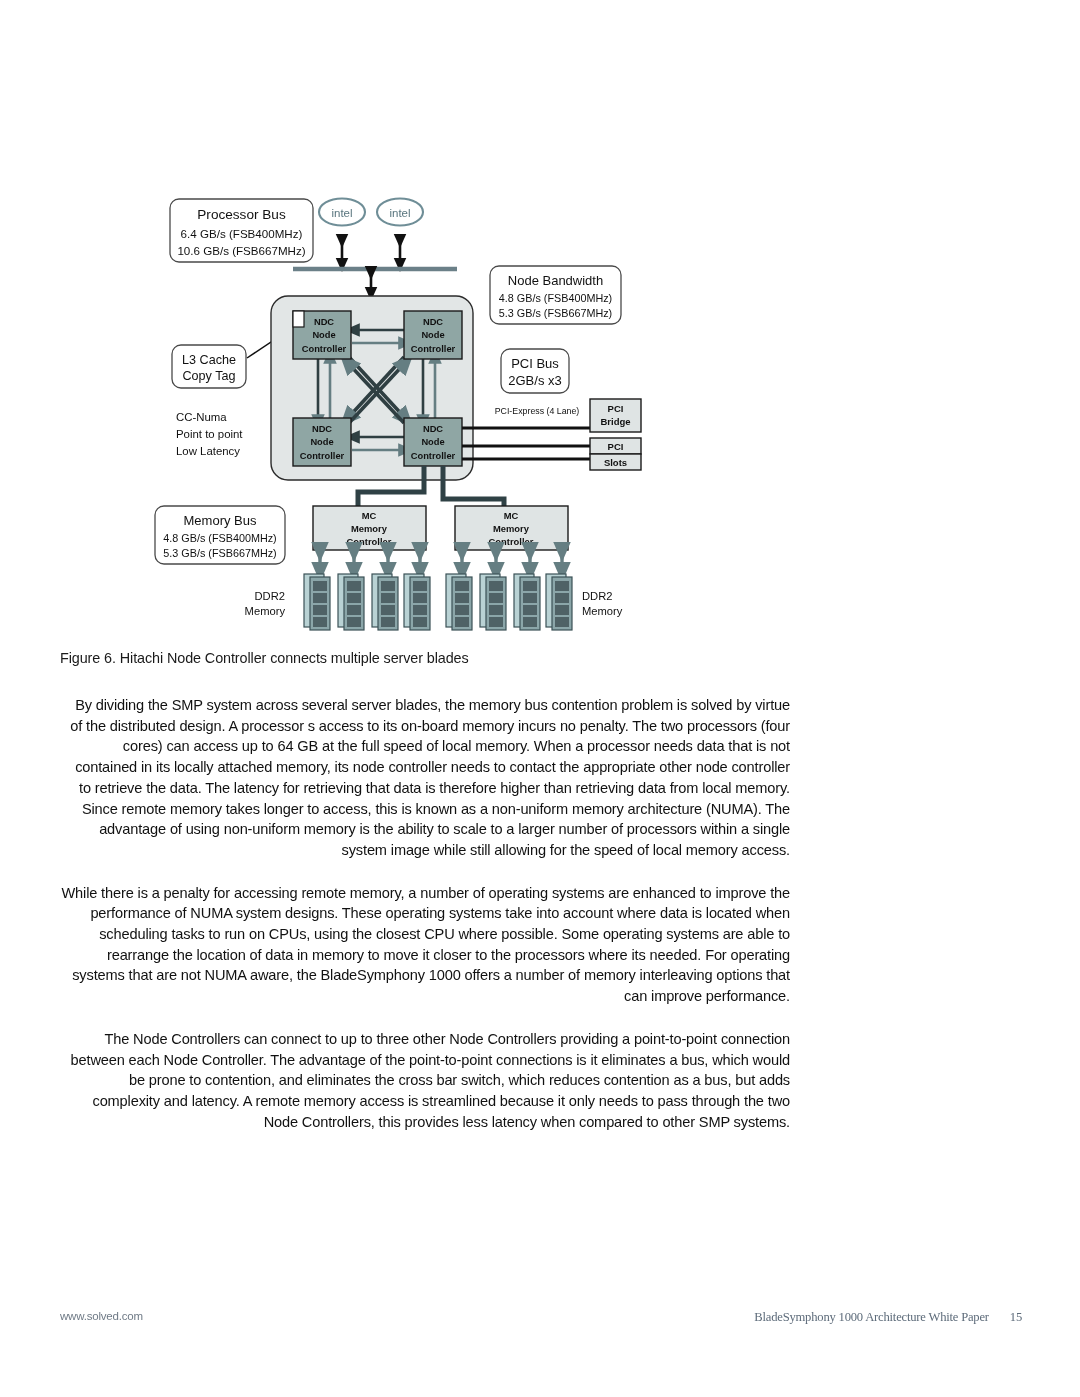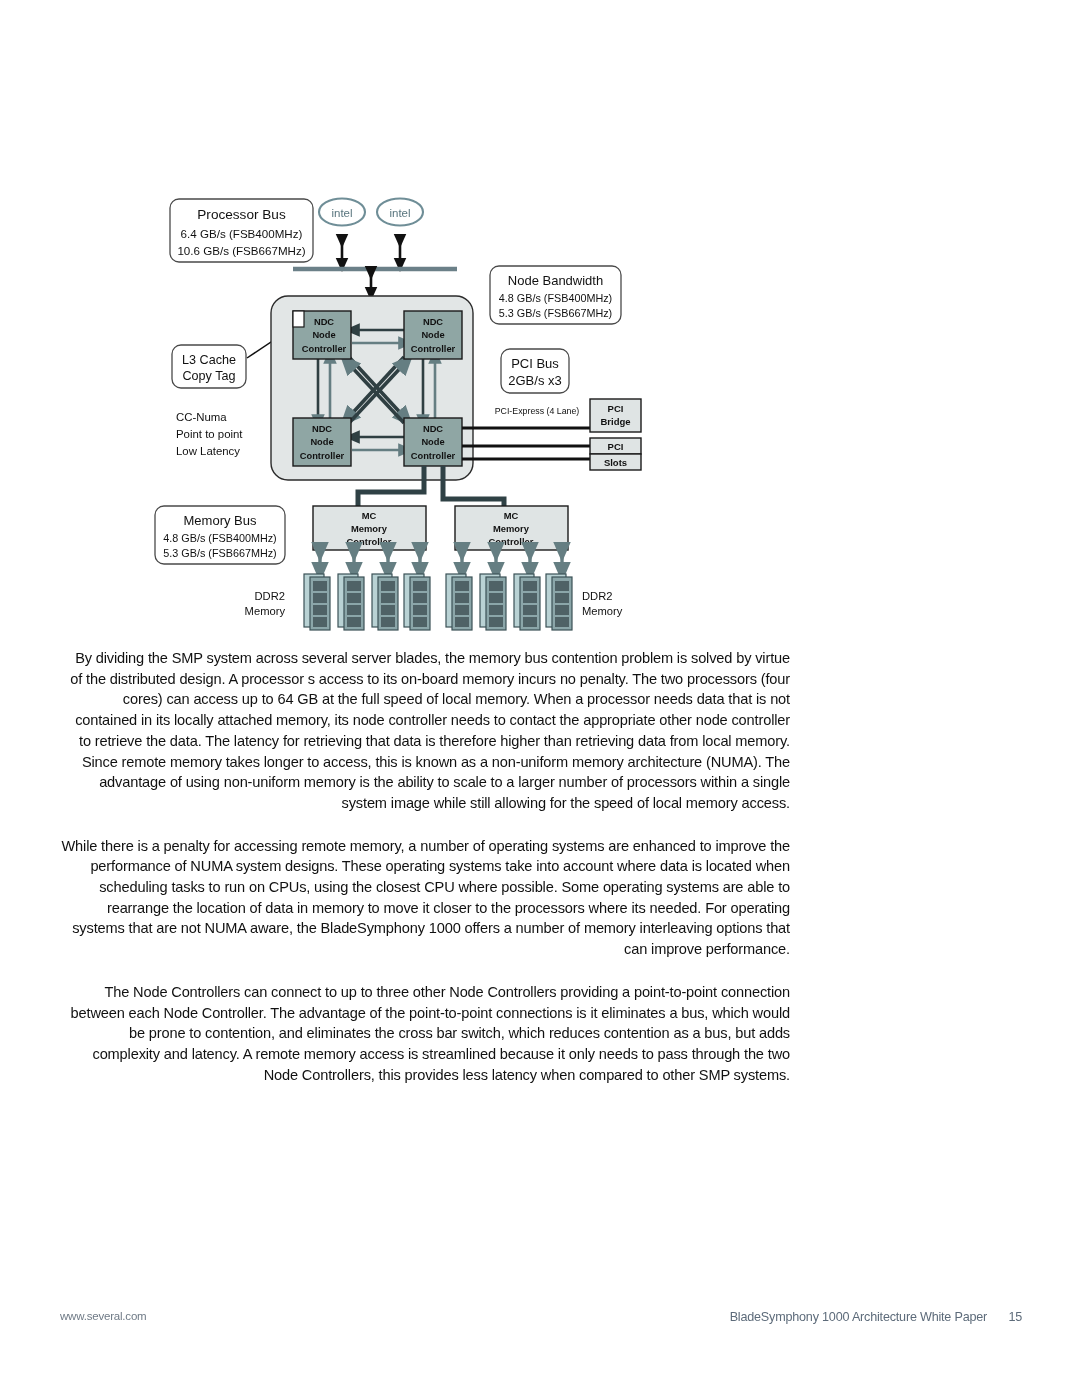--- a/index.html
+++ b/index.html
@@ -70,20 +70,21 @@
     letter-spacing: -0.2px;
   }
   #footer-right {
     position: absolute;
     right: 58px;
     top: 0;
     font-size: 12.6px;
     color: #5d6b7a;
     letter-spacing: -0.2px;
     white-space: nowrap;
+    font-family: Liberation Serif, serif;
   }
   #footer-right .pg {
     display: inline-block;
     margin-left: 18px;
   }
 </style>
 </head>
 <body>
 
 <div id="figure-area">
@@ -346,24 +347,25 @@
       <text x="285" y="615" text-anchor="end" font-size="11.2" fill="#111" font-family="Liberation Sans, sans-serif">Memory</text>
     </g>
     <g>
       <text x="582" y="600" font-size="11.2" fill="#111" font-family="Liberation Sans, sans-serif">DDR2</text>
       <text x="582" y="615" font-size="11.2" fill="#111" font-family="Liberation Sans, sans-serif">Memory</text>
     </g>
   </svg>
 </div>
 
 <div id="content">
+  <p class="fig-caption">Figure 6. Hitachi Node Controller connects multiple server blades</p>
   <p class="body-par">By dividing the SMP system across several server blades, the memory bus contention problem is solved by virtue of the distributed design. A processor s access to its on-board memory incurs no penalty. The two processors (four cores) can access up to 64 GB at the full speed of local memory. When a processor needs data that is not contained in its locally attached memory, its node controller needs to contact the appropriate other node controller to retrieve the data. The latency for retrieving that data is therefore higher than retrieving data from local memory. Since remote memory takes longer to access, this is known as a non-uniform memory architecture (NUMA). The advantage of using non-uniform memory is the ability to scale to a larger number of processors within a single system image while still allowing for the speed of local memory access.</p>
   <p class="body-par">While there is a penalty for accessing remote memory, a number of operating systems are enhanced to improve the performance of NUMA system designs. These operating systems take into account where data is located when scheduling tasks to run on CPUs, using the closest CPU where possible. Some operating systems are able to rearrange the location of data in memory to move it closer to the processors where its needed. For operating systems that are not NUMA aware, the BladeSymphony 1000 offers a number of memory interleaving options that can improve performance.</p>
   <p class="body-par">The Node Controllers can connect to up to three other Node Controllers providing a point-to-point connection between each Node Controller. The advantage of the point-to-point connections is it eliminates a bus, which would be prone to contention, and eliminates the cross bar switch, which reduces contention as a bus, but adds complexity and latency. A remote memory access is streamlined because it only needs to pass through the two Node Controllers, this provides less latency when compared to other SMP systems.</p>
 </div>
 
 <div id="footer">
-  <div id="footer-left">www.several.com</div>
+  <div id="footer-left">www.solved.com</div>
   <div id="footer-right">
     <span>BladeSymphony 1000 Architecture White Paper</span>
     <span class="pg">15</span>
   </div>
 </div>
 
 </body></html>

